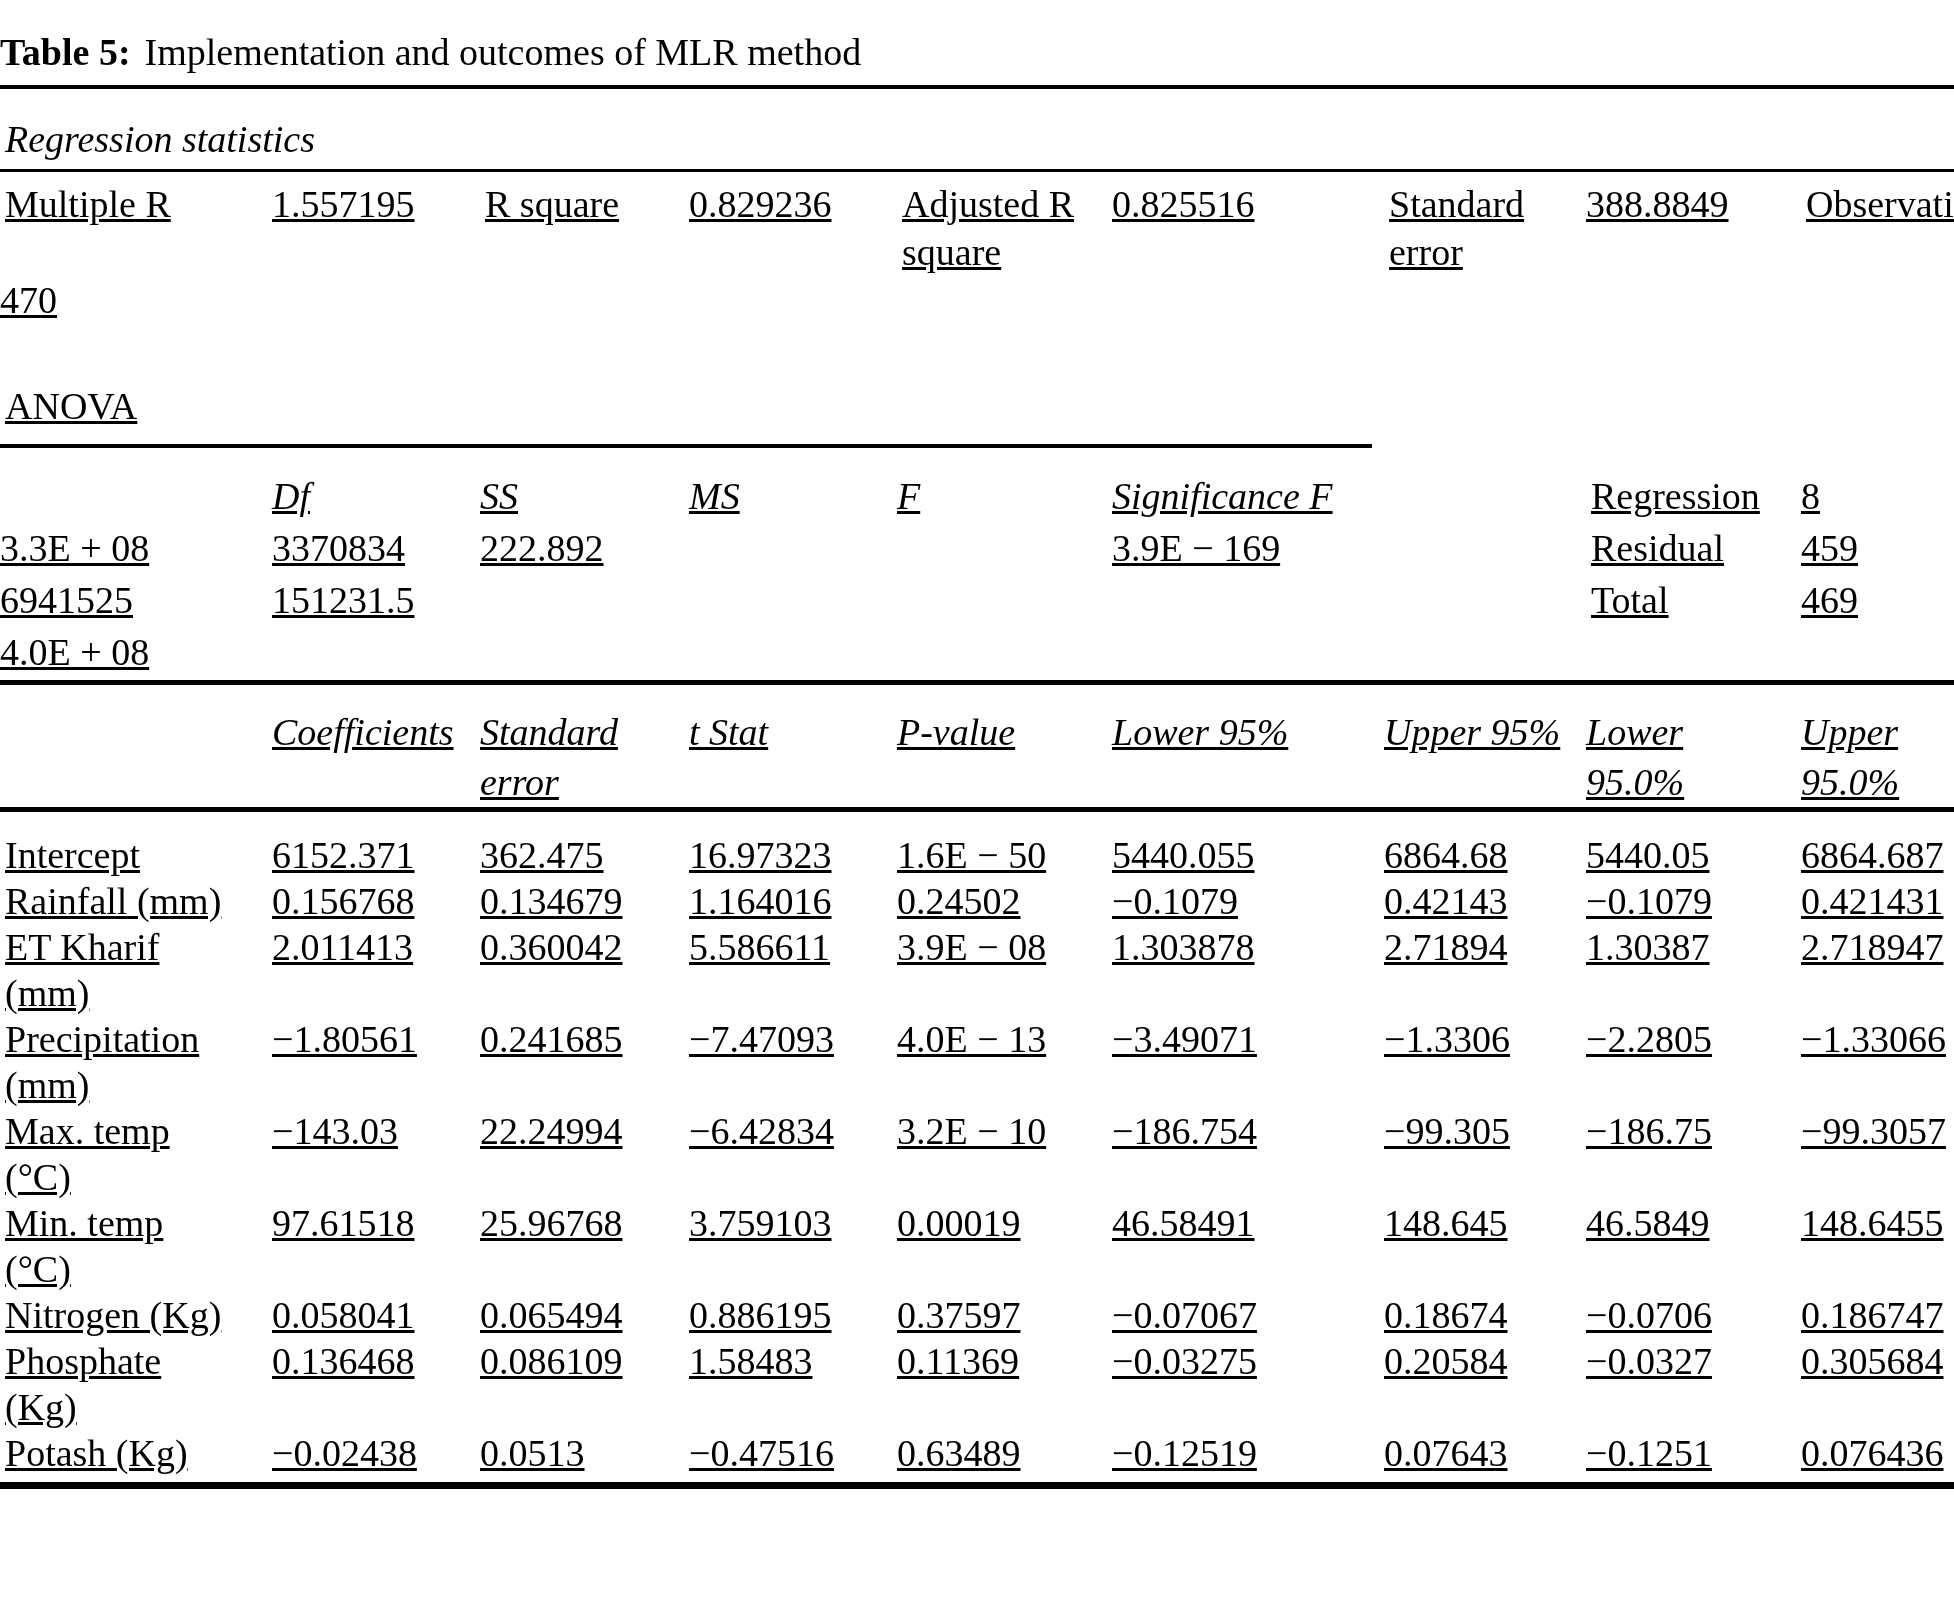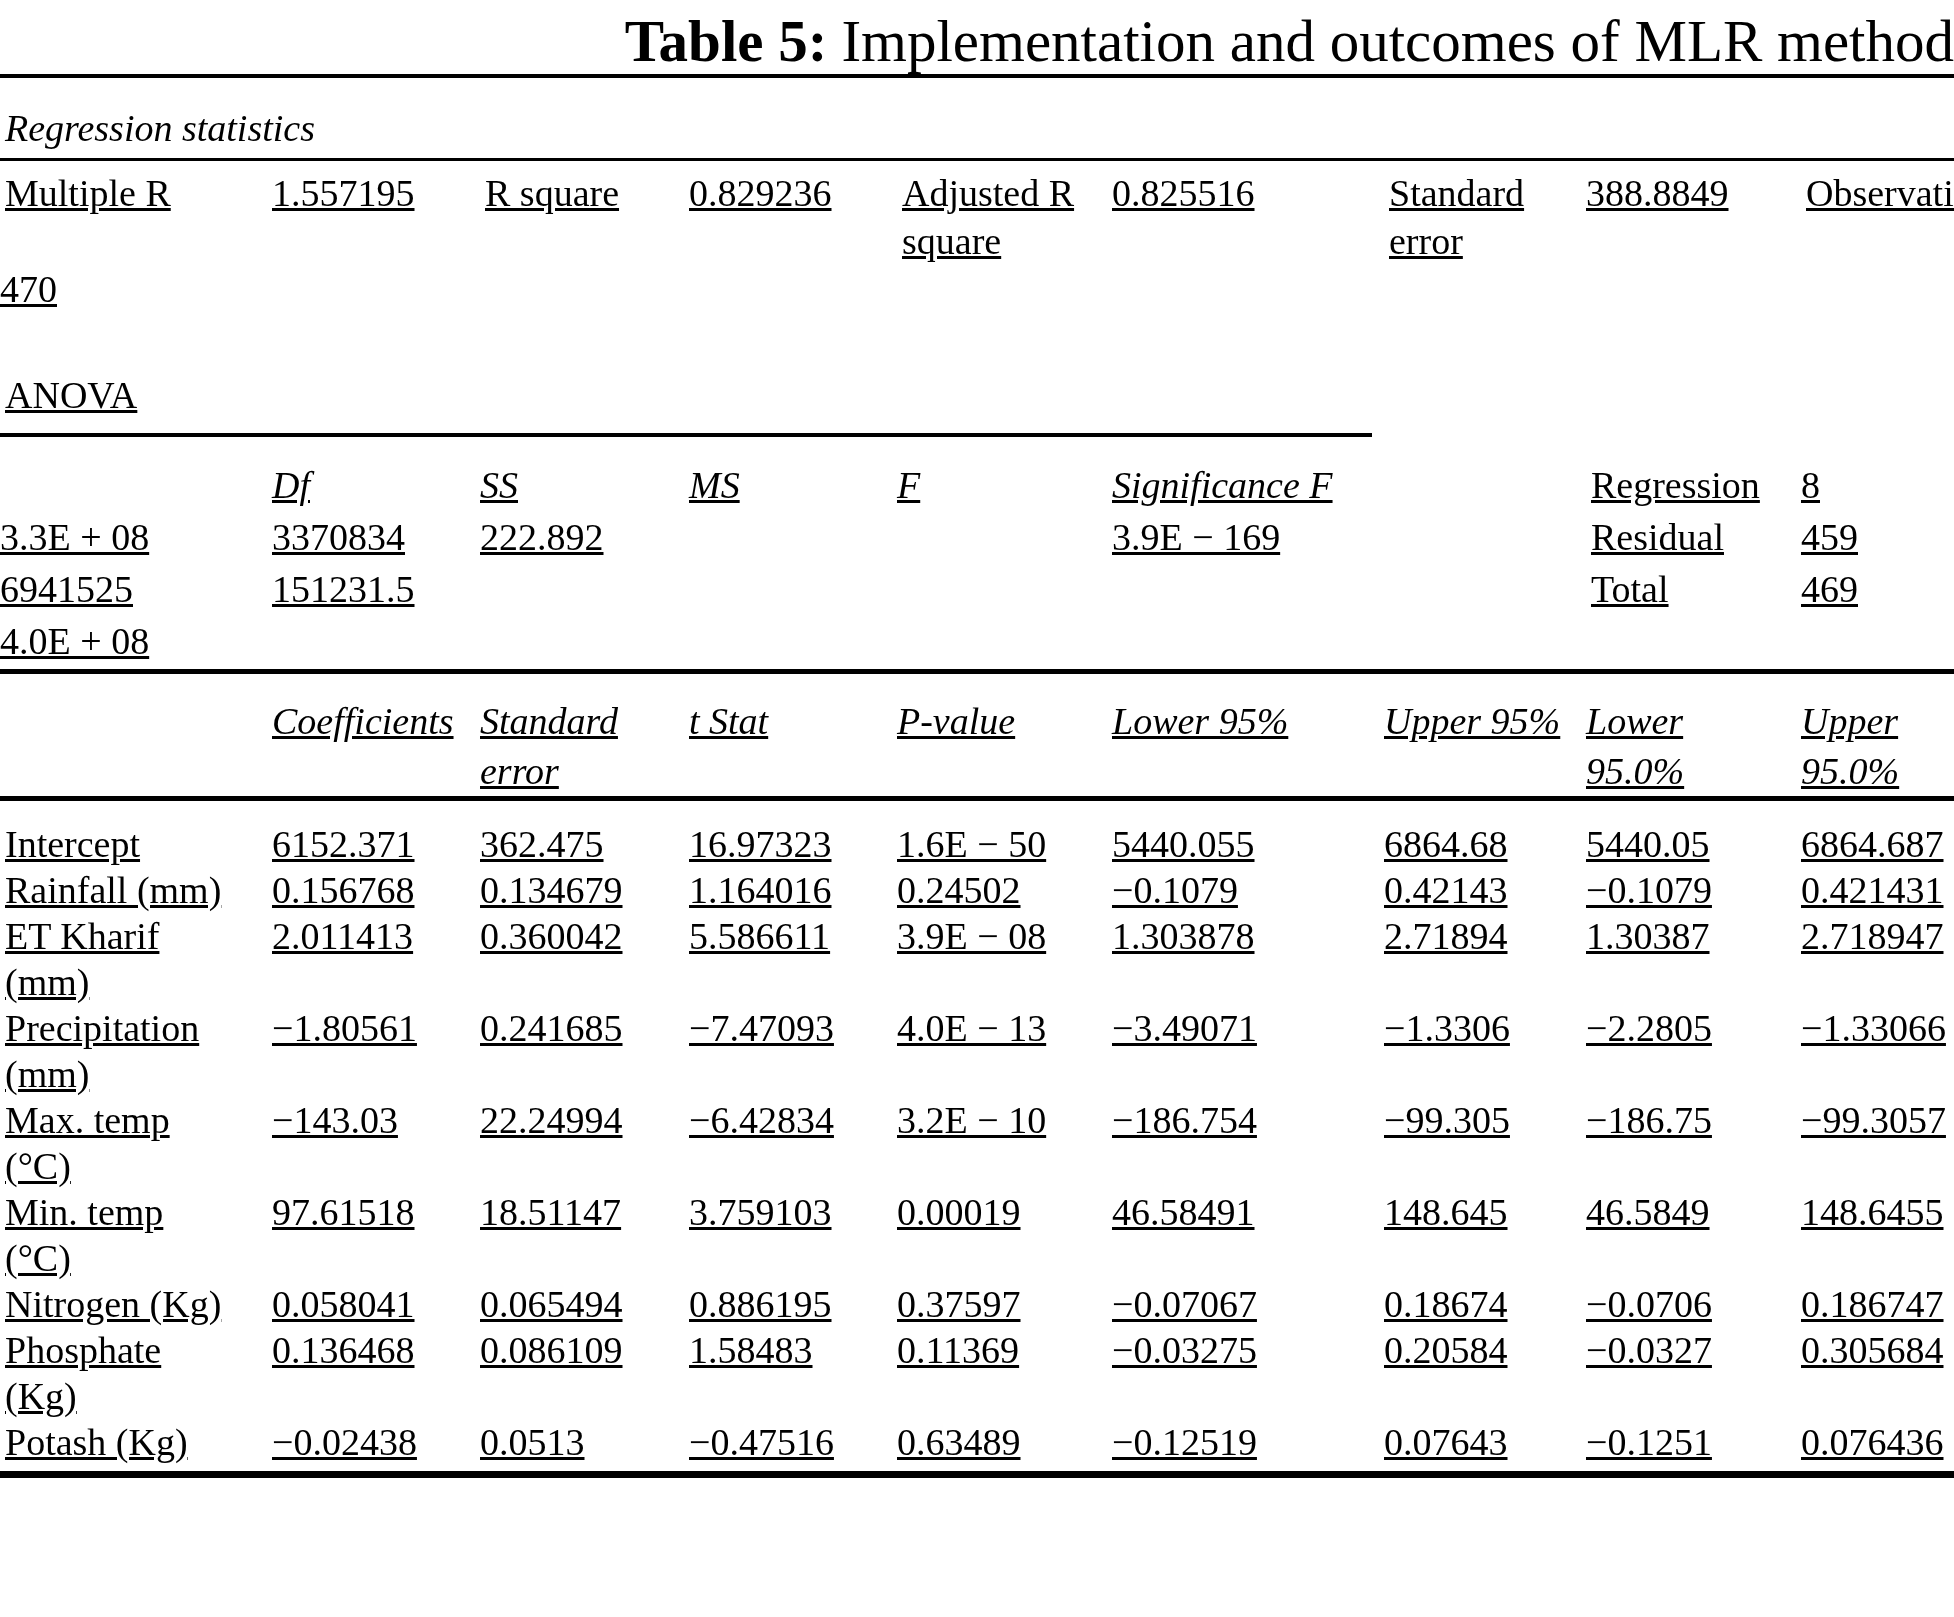--- a/index.html
+++ b/index.html
@@ -13,23 +13,23 @@
     overflow: hidden;
     color: #000000;
     font-family: "Liberation Serif", "DejaVu Serif", serif;
     font-size: 38px;
     -webkit-font-smoothing: antialiased;
   }
   .page { position: relative; width: 1954px; height: 1617px; }
 
   
   .title-line {
-    padding-top: 13px;
-    text-align: right;
-    font-size: 59px;
+    padding-top: 24px;
+    text-align: left;
+    font-size: 38px;
     line-height: 57px;
     white-space: nowrap;
   }
   .title-bold { font-weight: bold; margin-right: 14px; }
 
   
   .rule { background: #000; width: 100%; }
   .rule-top    { height: 4px; margin-top: 4px; }
   .rule-thin   { height: 3px; }
   .rule-mid    { height: 4px; width: 1372px; margin-top: 16px; }
@@ -221,21 +221,21 @@
       <div class="cell">3.2E − 10</div>
       <div class="cell">−186.754</div>
       <div class="cell">−99.305</div>
       <div class="cell">−186.75</div>
       <div class="cell">−99.3057</div>
     </div>
     <div class="row">
       <div class="cell lbl pre">Min. temp
 (°C)</div>
       <div class="cell">97.61518</div>
-      <div class="cell">18.51147</div>
+      <div class="cell">25.96768</div>
       <div class="cell">3.759103</div>
       <div class="cell">0.00019</div>
       <div class="cell">46.58491</div>
       <div class="cell">148.645</div>
       <div class="cell">46.5849</div>
       <div class="cell">148.6455</div>
     </div>
     <div class="row">
       <div class="cell lbl pre">Nitrogen (Kg)</div>
       <div class="cell">0.058041</div>

